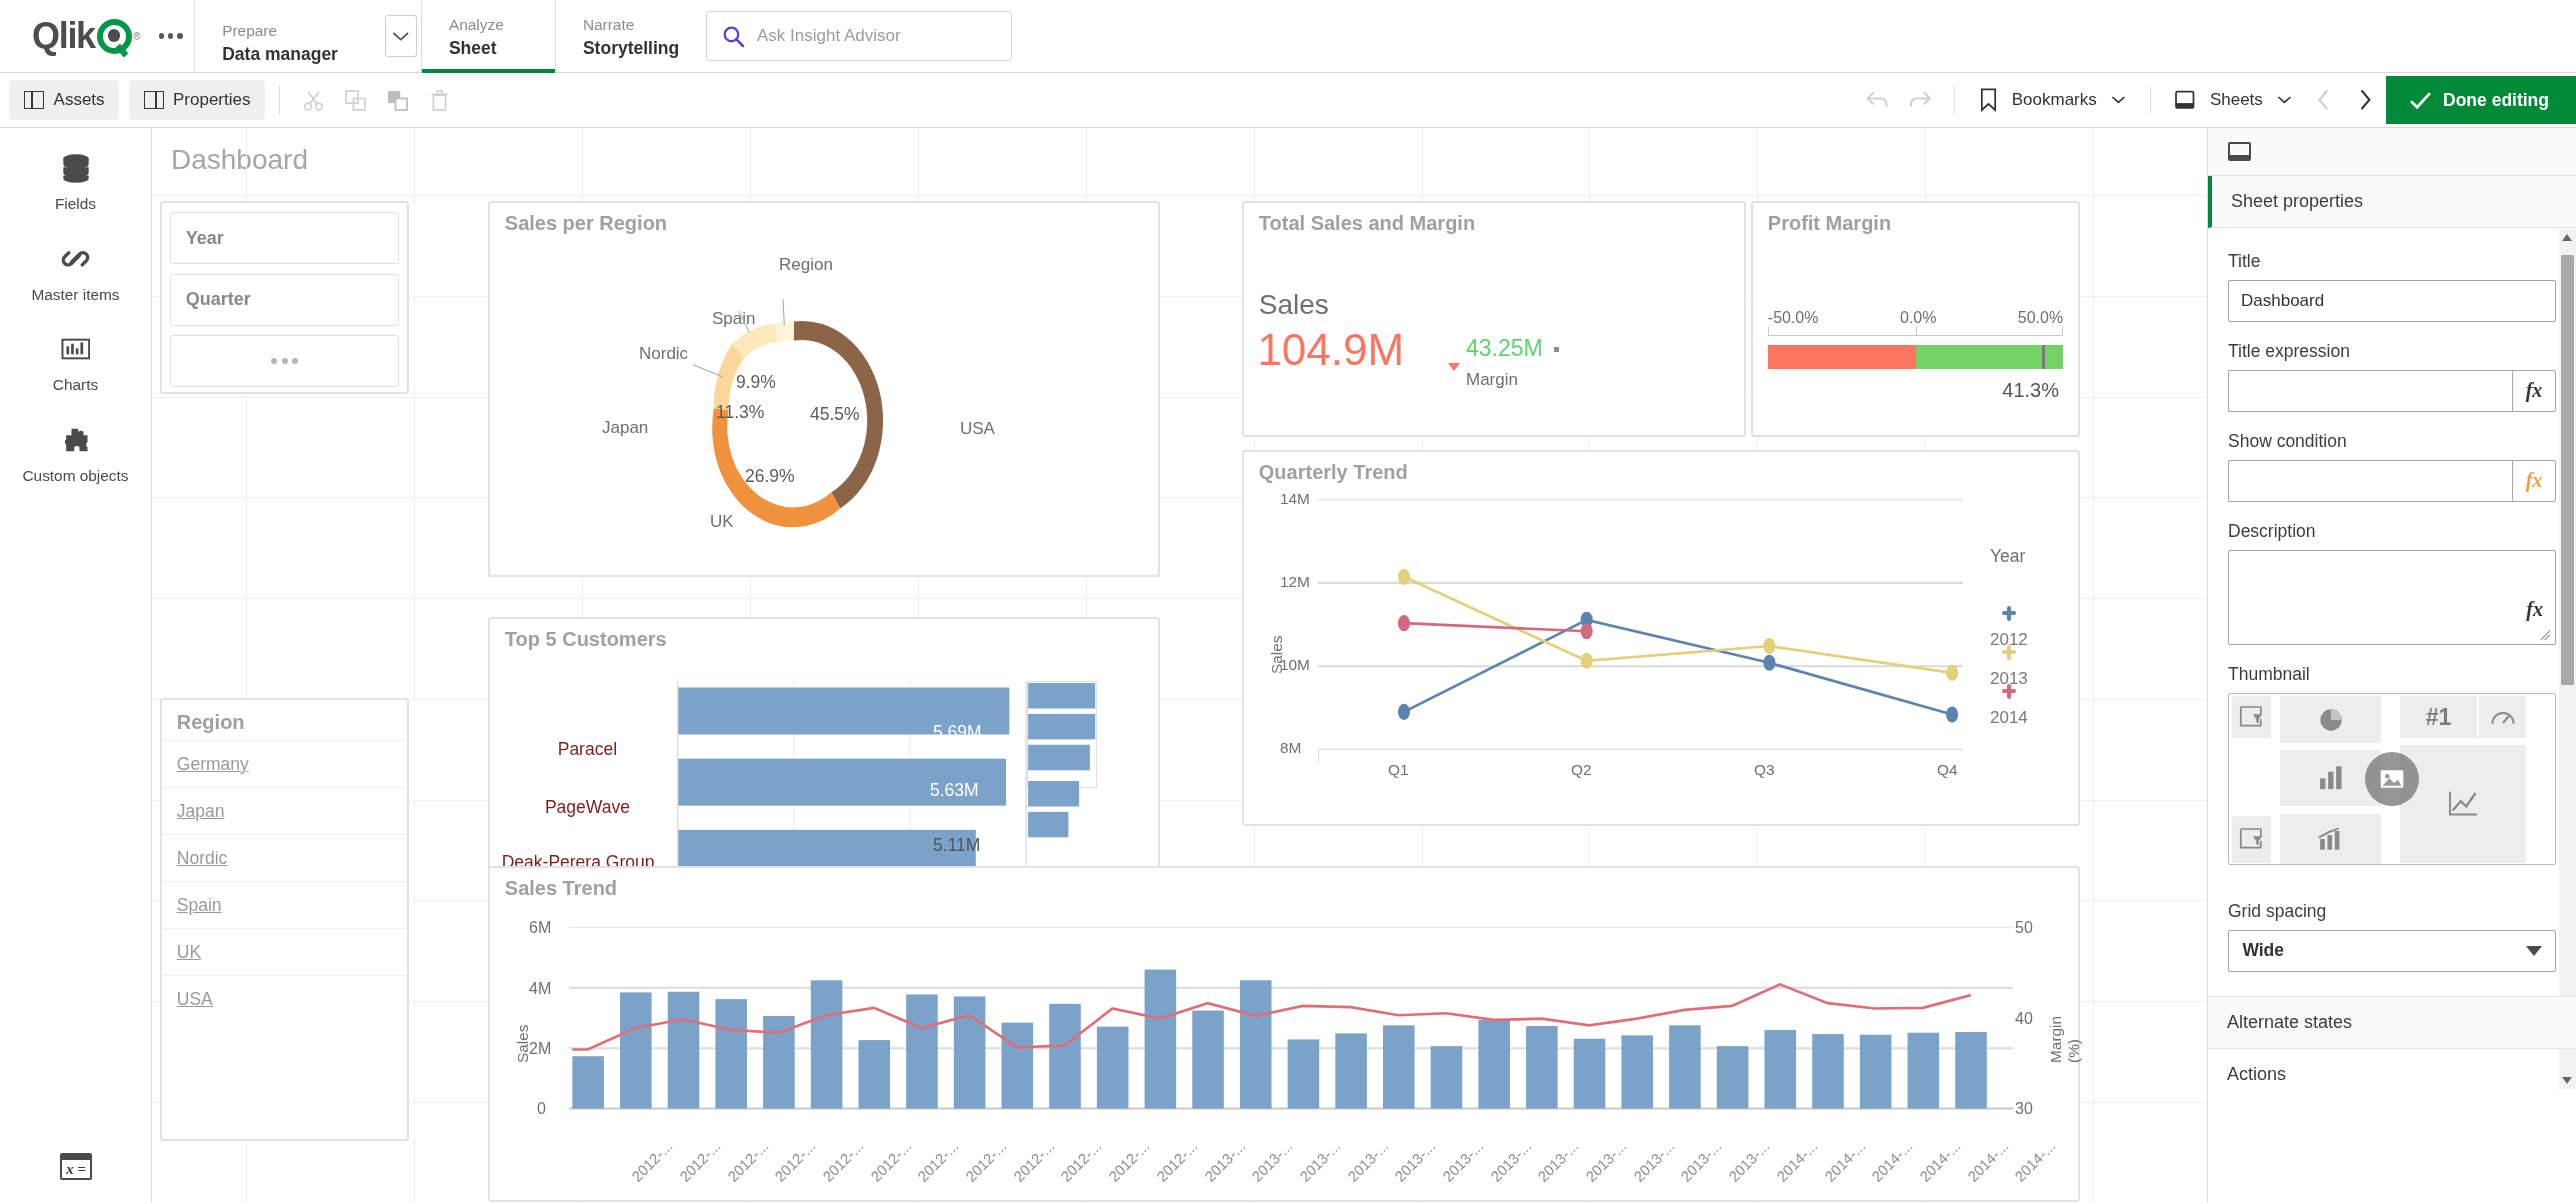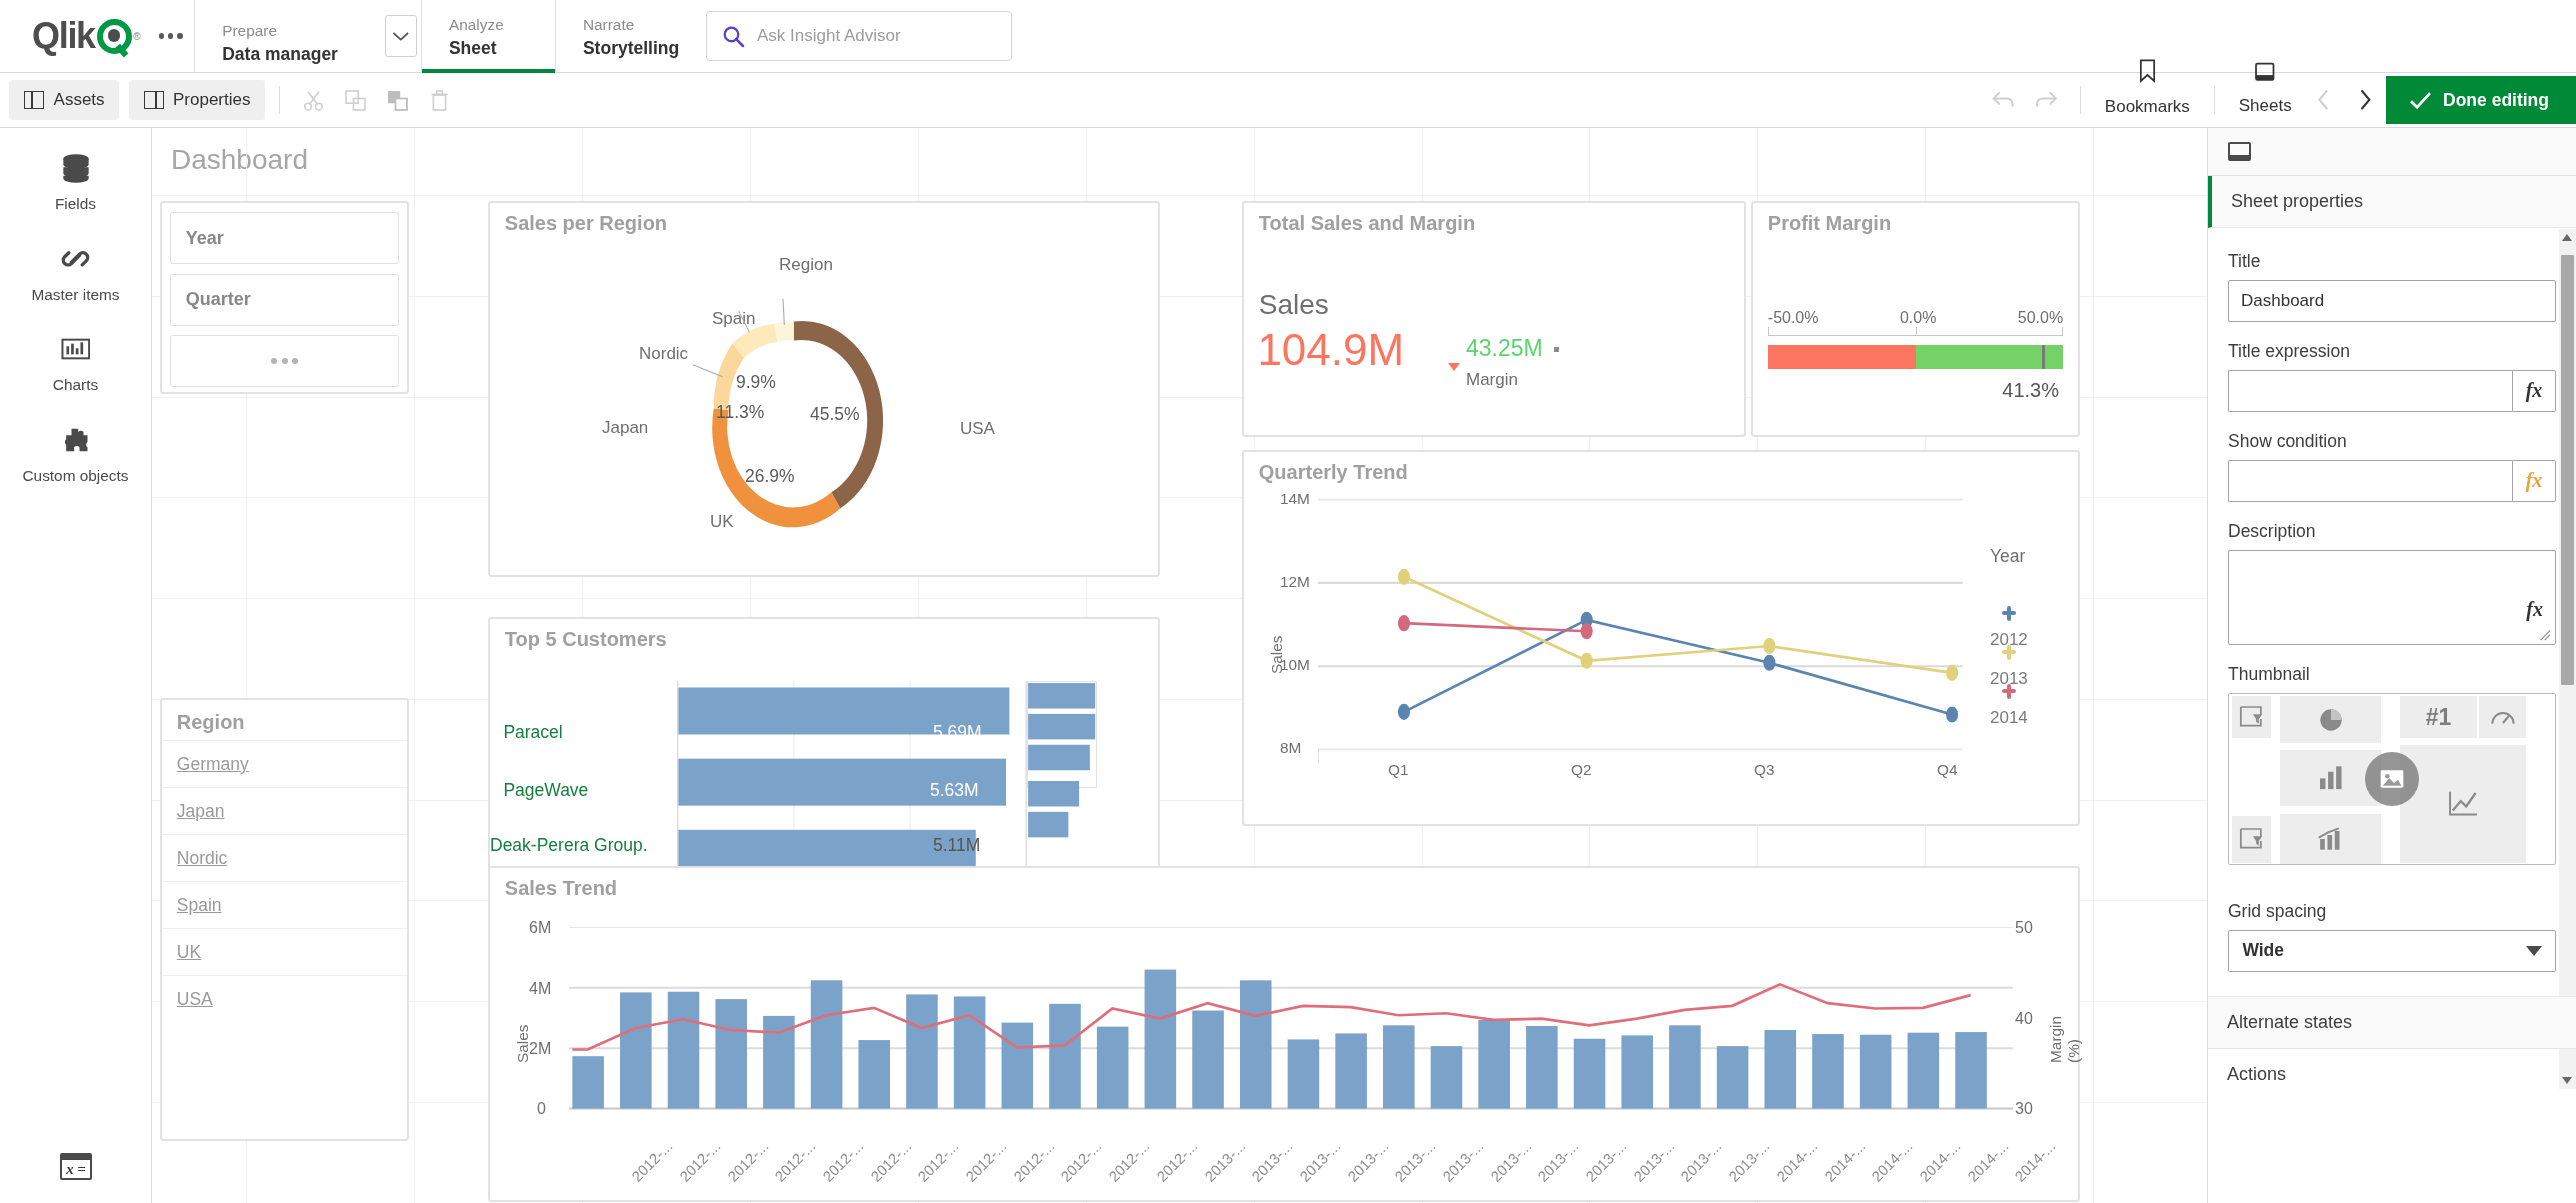--- a/index.html
+++ b/index.html
@@ -81,21 +81,21 @@
     font-size: 17px; color:#333;
   }
   .panel-ico { width: 20px; height: 17.5px; border: 1.7px solid #3a3a3a; position:relative; }
   .panel-ico::after { content:''; position:absolute; top:0; bottom:0; width: 1.7px; background:#3a3a3a; left: 6px; }
   .panel-ico.right::after { left: auto; right: 6px; }
   .tb-sep { width:0.7px; height:28px; background:#dcdcdc; margin: 0 13.4px; }
   .tb-icon { width: 42px; height: 38px; display:flex; align-items:center; justify-content:center; color:#d2d2d2; }
   .tb-icon.dark { color:#6b6b6b; }
   .tb-icon.light { color:#cfcfcf; }
   .tb-right { margin-left:auto; display:flex; align-items:center; height:55px; }
-  .tb-label { display:flex; align-items:center; gap: 14px; font-size: 17px; color:#333; padding: 0 10.7px; cursor:pointer;flex-direction:column; }
+  .tb-label { display:flex; align-items:center; gap: 14px; font-size: 17px; color:#333; padding: 0 10.7px; cursor:pointer; }
   .done-btn {
     background:#008936; color:#fff; font-size: 17.5px; font-weight:bold; height:48px;
     display:flex; align-items:center; gap: 10.7px; padding: 0 27px 0 23px; cursor:pointer;
   }
 
   
   .sidebar {
     position:absolute; top:128px; left:0; width: 152px; height: 1075px;
     background:#fff; border-right:0.7px solid #dcdcdc;
   }
@@ -163,21 +163,21 @@
   .lc-ylabel { position:absolute; font-size: 15.4px; color:#6f6f6f; transform: rotate(-90deg); transform-origin: left top; }
   .lc-tick { position:absolute; font-size: 15.4px; color:#6f6f6f; }
   .lc-legend-title { position:absolute; font-size: 17.5px; color:#6f6f6f; }
   .lc-legend-item { position:absolute; display:flex; align-items:center; gap: 9.4px; font-size: 17px; color:#7a7a7a;flex-direction:column; }
   .lc-marker { width: 14.8px; height: 14.8px; position:relative; }
   .lc-marker::before, .lc-marker::after { content:''; position:absolute; background: currentColor; }
   .lc-marker::before { left: 5.4px; top: 0; width: 4px; height: 14.8px; border-radius:2px;}
   .lc-marker::after { top: 5.4px; left: 0; height: 4px; width: 14.8px; border-radius:2px;}
 
   
-  .bc-lbl { position:absolute; font-size: 17.5px; color:#15803d; text-align:left; }
+  .bc-lbl { position:absolute; font-size: 17.5px; color:#7f1d1d; text-align:center;margin-top:17px; }
   .bc-val { position:absolute; font-size: 17.5px; }
   .bc-axis { position:absolute; font-size: 17.5px; color:#7a7a7a; }
   .scroll-mini { position:absolute; background:#fff; border:1.3px solid #e2e2e2; }
 
   
   .st-ylabel { position:absolute; font-size: 15.4px; color:#6f6f6f; transform: rotate(-90deg); transform-origin: left top; }
   .st-tick { position:absolute; font-size: 16px; color:#6f6f6f; }
   .st-xtick { position:absolute; font-size: 14.8px; color:#8d8d8d; transform: rotate(-45deg); transform-origin: right top; white-space:nowrap; }
 
   

